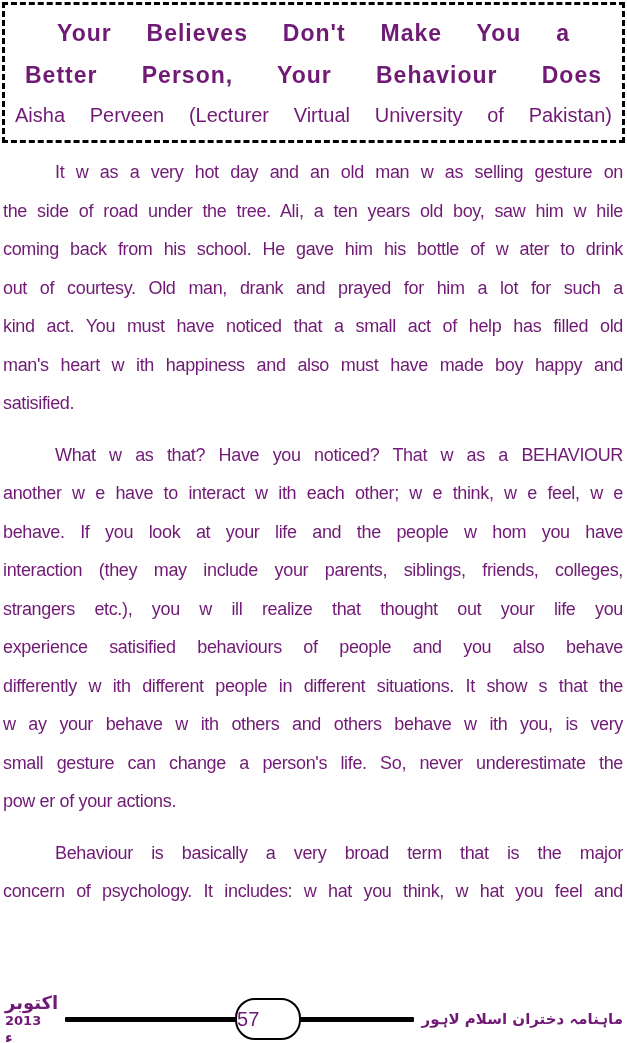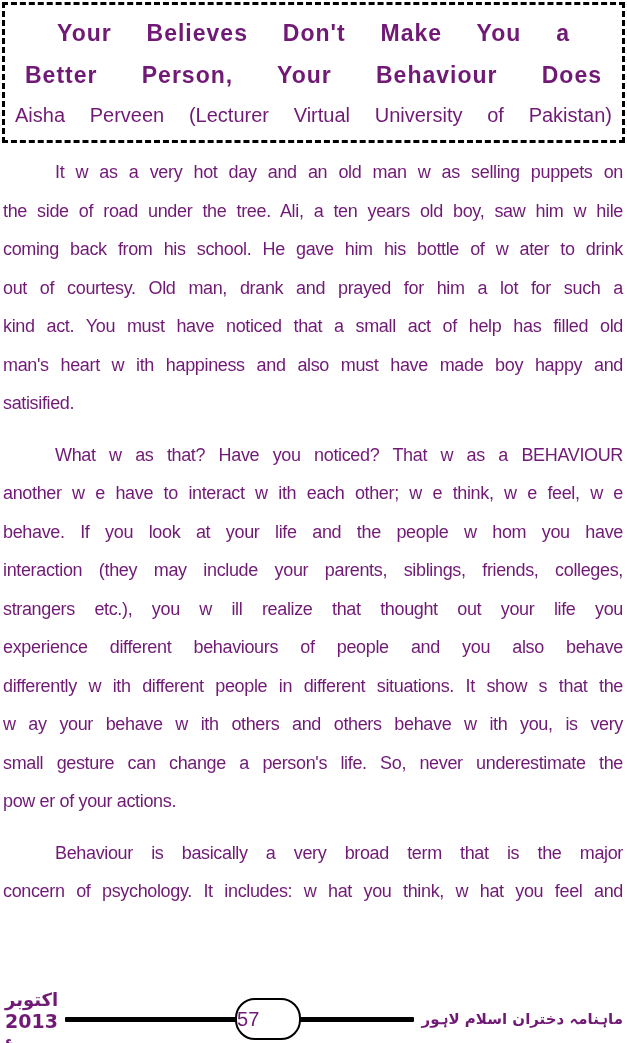--- a/index.html
+++ b/index.html
@@ -38,21 +38,21 @@
   .footer{
     position:absolute;left:4px;right:4px;bottom:2px;height:44px;
     display:flex;align-items:center;
   }
   .issue-date{
     display:flex;align-items:baseline;font-weight:bold;
     font-family:"DejaVu Sans",sans-serif;
     margin-right:8px;white-space:nowrap;flex-direction:column;
   }
   .issue-month{font-size:18px;}
-  .issue-year{font-size:19px;}
+  .issue-year{font-size:13px;}
   .issue-era{font-size:15px;margin-left:1px;}
   .rule{height:5px;background:#000;border-radius:1px;}
   .rule.left{flex:1.5;margin-right:-2px;}
   .rule.right{flex:1;margin-left:-2px;margin-right:8px;}
   .page-badge{
     width:62px;height:38px;border:2px solid #000;border-radius:20px;
     display:flex;align-items:center;justify-content:flex-start;
     font-size:20px;background:#fff;z-index:1;flex:0 0 auto;
   }
   .magazine-title{
@@ -66,35 +66,35 @@
 <div class="page">
 
   <div class="title-box">
     <div class="title-line l1">Your Believes Don't Make You a</div>
     <div class="title-line l2">Better Person, Your Behaviour Does</div>
     <div class="author-line">Aisha Perveen (Lecturer Virtual University of Pakistan)</div>
   </div>
 
   <div class="article">
       <div class="para">
-        <div class="line first">It w as a very hot day and an old man w as selling puppets on</div>
+        <div class="line first">It w as a very hot day and an old man w as selling gesture on</div>
         <div class="line">the side of road under the tree. Ali, a ten years old boy, saw him w hile</div>
         <div class="line">coming back from his school. He gave him his bottle of w ater to drink</div>
         <div class="line">out of courtesy. Old man, drank and prayed for him a lot for such a</div>
         <div class="line">kind act. You must have noticed that a small act of help has filled old</div>
         <div class="line">man's heart w ith happiness and also must have made boy happy and</div>
         <div class="line last">satisified.</div>
       </div>
       <div class="para">
         <div class="line first">What w as that? Have you noticed? That w as a BEHAVIOUR</div>
         <div class="line">another w e have to interact w ith each other; w e think, w e feel, w e</div>
         <div class="line">behave. If you look at your life and the people w hom you have</div>
         <div class="line">interaction (they may include your parents, siblings, friends, colleges,</div>
         <div class="line">strangers etc.), you w ill realize that thought out your life you</div>
-        <div class="line">experience different behaviours of people and you also behave</div>
+        <div class="line">experience satisified behaviours of people and you also behave</div>
         <div class="line">differently w ith different people in different situations. It show s that the</div>
         <div class="line">w ay your behave w ith others and others behave w ith you, is very</div>
         <div class="line">small gesture can change a person's life. So, never underestimate the</div>
         <div class="line last">pow er of your actions.</div>
       </div>
       <div class="para">
         <div class="line first">Behaviour is basically a very broad term that is the major</div>
         <div class="line">concern of psychology. It includes: w hat you think, w hat you feel and</div>
       </div>
     </div>

